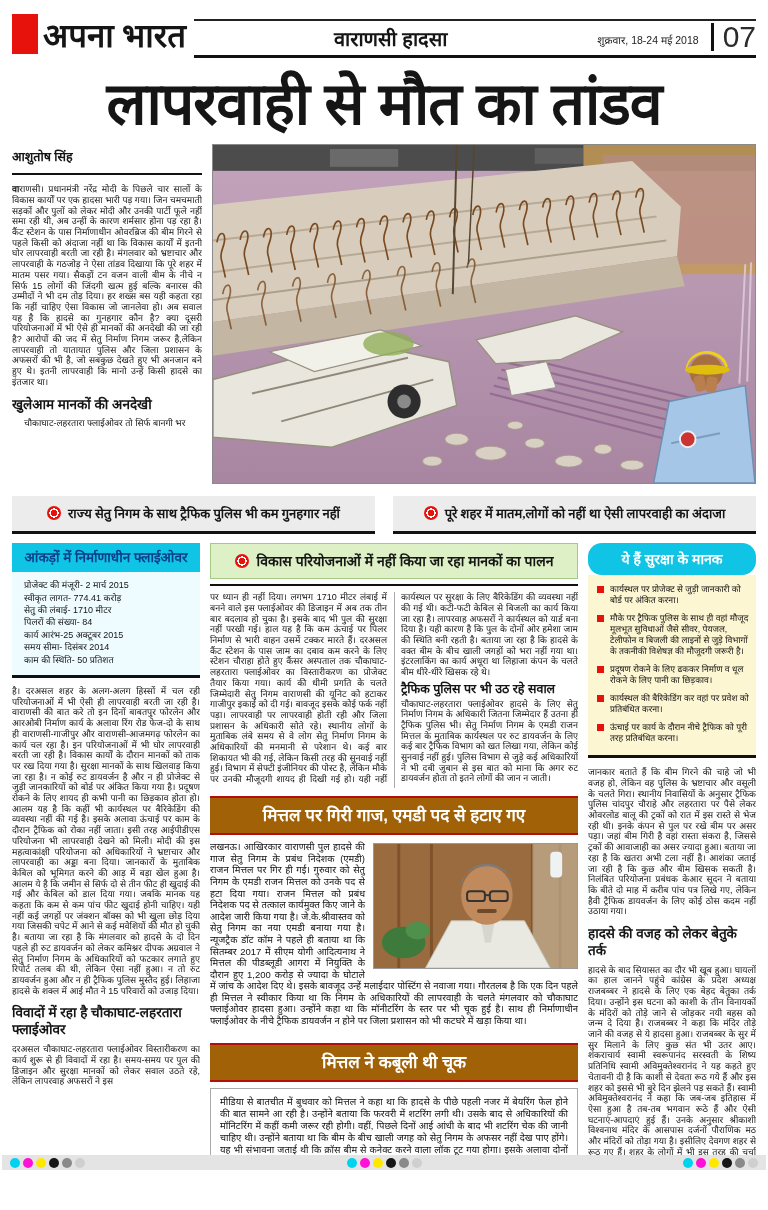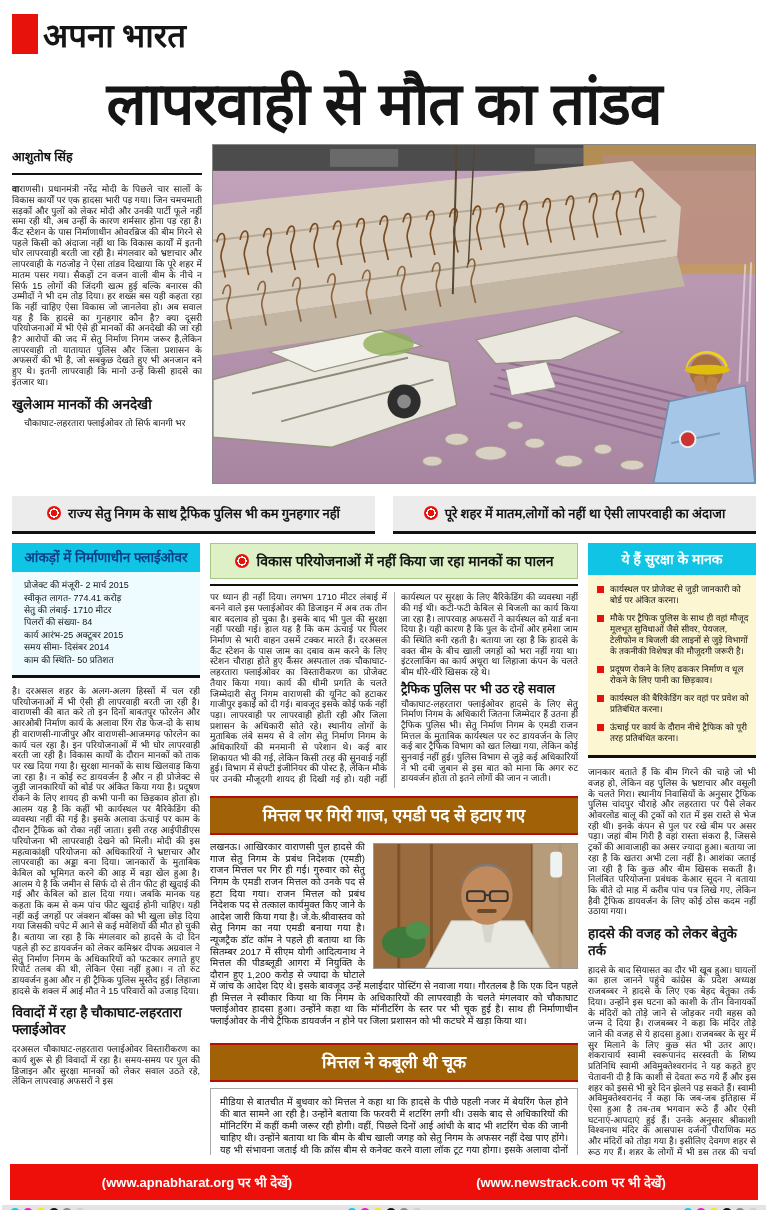--- a/index.html
+++ b/index.html
@@ -58,21 +58,21 @@
     font-size:9px; line-height:10.7px; text-align:justify; overflow:hidden; }
   .flow-subhead { font-weight:bold; font-size:12.5px; margin:6px 0 4px; }
   .article-title { background:#a16207; color:#fff; font-weight:bold; font-size:17px; text-align:center;
     padding:5px 4px 7px; border-top:2px solid #b50d08; border-bottom:2px solid #b50d08; margin:8px 0 6px; }
   .article1-body { font-size:9.5px; line-height:11.6px; text-align:justify; height:194px; overflow:hidden; }
   .portrait { float:right; width:205px; height:126px; margin:2px 0 4px 8px; border:1px solid #999; background:#9a6b3e; }
   .portrait svg { display:block; width:100%; height:100%; }
   .article2-body { border:1px solid #aaa; padding:7px 9px; font-size:9.5px; line-height:11.9px;
     text-align:justify; height:114px; overflow:hidden; }
   
-  .safety-head { background:#10c4e6; color:#fff; font-weight:bold; font-size:14px; text-align:center; padding:6px 2px 7px; }
+  .safety-head { background:#10c4e6; color:#fff; font-weight:bold; font-size:14px; text-align:center; padding:6px 2px 7px;border-radius:14px; }
   .safety-body { background:#fdf6d2; padding:9px 6px 4px 9px; border-bottom:3px solid #111; }
   .safety-item { display:flex; gap:6px; font-size:8.7px; line-height:11px; margin-bottom:7px; }
   .safety-sq { width:7px; height:7px; background:#e8120c; flex:none; margin-top:2px; }
   
   .footer-bar { display:flex; background:#ee0f0a; color:#fff; font-weight:bold; font-size:13px;
     margin:9px 10px 5px; height:36px; align-items:center; }
   .footer-bar span { flex:1; text-align:center; }
   .color-bar { display:flex; justify-content:space-between; align-items:center; background:#e4e4e4;
     height:15px; margin:0 2px; padding:0 8px; }
   .dots { display:flex; gap:3px; }
@@ -81,20 +81,27 @@
   .d-k{background:#161616}.d-g{background:#8a8a8a}.d-l{background:#cfcfcf}
 </style>
 </head>
 <body>
 
 <div class="page">
 
   <div class="header">
     <div class="red-block"></div>
     <div class="paper-name">अपना भारत</div>
+    <div class="header-right">
+      <div class="header-row">
+        <div class="section-label">वाराणसी हादसा</div>
+        <div class="issue-date">शुक्रवार, 18-24 मई 2018</div>
+        <div class="page-num">07</div>
+      </div>
+    </div>
   </div>
 
   <div class="headline">लापरवाही से मौत का तांडव</div>
 
   <div class="top-section">
     <div class="lead-col">
       <div class="byline">आशुतोष सिंह</div>
       <p class="body-text first">वाराणसी। प्रधानमंत्री नरेंद्र मोदी के पिछले चार सालों के विकास कार्यों पर एक हादसा भारी पड़ गया। जिन चमचमाती सड़कों और पुलों को लेकर मोदी और उनकी पार्टी फूले नहीं समा रही थी, अब उन्हीं के कारण शर्मसार होना पड़ रहा है। कैंट स्टेशन के पास निर्माणाधीन ओवरब्रिज की बीम गिरने से पहले किसी को अंदाजा नहीं था कि विकास कार्यों में इतनी घोर लापरवाही बरती जा रही है। मंगलवार को भ्रष्टाचार और लापरवाही के गठजोड़ ने ऐसा तांडव दिखाया कि पूरे शहर में मातम पसर गया। सैकड़ों टन वजन वाली बीम के नीचे न सिर्फ 15 लोगों की जिंदगी खत्म हुई बल्कि बनारस की उम्मीदों ने भी दम तोड़ दिया। हर शख्स बस यही कहता रहा कि नहीं चाहिए ऐसा विकास जो जानलेवा हो। अब सवाल यह है कि हादसे का गुनहगार कौन है? क्या दूसरी परियोजनाओं में भी ऐसे ही मानकों की अनदेखी की जा रही है? आरोपों की जद में सेतु निर्माण निगम जरूर है,लेकिन लापरवाही तो यातायात पुलिस और जिला प्रशासन के अफसरों की भी है, जो सबकुछ देखते हुए भी अनजान बने हुए थे। इतनी लापरवाही कि मानो उन्हें किसी हादसे का इंतजार था।</p>
       <div class="col-subhead">खुलेआम मानकों की अनदेखी</div>
       <p class="lead-sub-text">चौकाघाट-लहरतारा फ्लाईओवर तो सिर्फ बानगी भर</p>
@@ -300,24 +307,20 @@
             <span>ऊंचाई पर कार्य के दौरान नीचे ट्रैफिक को पूरी तरह प्रतिबंधित करना।</span>
           </div>
           </div>
       </div>
       <p class="body-text" style="margin-top:9px;">जानकार बताते हैं कि बीम गिरने की चाहे जो भी वजह हो, लेकिन वह पुलिस के भ्रष्टाचार और वसूली के चलते गिरा। स्थानीय निवासियों के अनुसार ट्रैफिक पुलिस चांदपुर चौराहे और लहरतारा पर पैसे लेकर ओवरलोड बालू की ट्रकों को रात में इस रास्ते से भेज रही थी। इनके कंपन से पुल पर रखे बीम पर असर पड़ा। जहां बीम गिरी है वहां रास्ता संकरा है, जिससे ट्रकों की आवाजाही का असर ज्यादा हुआ। बताया जा रहा है कि खतरा अभी टला नहीं है। आशंका जताई जा रही है कि कुछ और बीम खिसक सकती है। निलंबित परियोजना प्रबंधक केआर सूदन ने बताया कि बीते दो माह में करीब पांच पत्र लिखे गए, लेकिन हैवी ट्रैफिक डायवर्जन के लिए कोई ठोस कदम नहीं उठाया गया।</p>
       <div class="col-subhead">हादसे की वजह को लेकर बेतुके तर्क</div>
       <p class="body-text">हादसे के बाद सियासत का दौर भी खूब हुआ। घायलों का हाल जानने पहुंचे कांग्रेस के प्रदेश अध्यक्ष राजबब्बर ने हादसे के लिए एक बेहद बेतुका तर्क दिया। उन्होंने इस घटना को काशी के तीन विनायकों के मंदिरों को तोड़े जाने से जोड़कर नयी बहस को जन्म दे दिया है। राजबब्बर ने कहा कि मंदिर तोड़े जाने की वजह से ये हादसा हुआ। राजबब्बर के सुर में सुर मिलाने के लिए कुछ संत भी उतर आए। शंकराचार्य स्वामी स्वरूपानंद सरस्वती के शिष्य प्रतिनिधि स्वामी अविमुक्तेश्वरानंद ने यह कहते हुए चेतावनी दी है कि काशी से देवता रूठ गये हैं और इस शहर को इससे भी बुरे दिन झेलने पड़ सकते हैं। स्वामी अविमुक्तेश्वरानंद ने कहा कि जब-जब इतिहास में ऐसा हुआ है तब-तब भगवान रूठे हैं और ऐसी घटनाएं-आपदाएं हुई हैं। उनके अनुसार श्रीकाशी विश्वनाथ मंदिर के आसपास दर्जनों पौराणिक मठ और मंदिरों को तोड़ा गया है। इसीलिए देवगण शहर से रूठ गए हैं। शहर के लोगों में भी इस तरह की चर्चा आम है कि विश्वनाथ मंदिर इलाके में मंदिरों को तोड़े जाने से शहर पर यह आफत बरसी है।</p>
     </div>
   </div>
 
-  <div class="footer-bar">
-    <span>(www.apnabharat.org पर भी देखें)</span>
-    <span>(www.newstrack.com पर भी देखें)</span>
-  </div>
   <div class="color-bar">
     <div class="dots">
       <span class="dot d-c"></span>
         <span class="dot d-m"></span>
         <span class="dot d-y"></span>
         <span class="dot d-k"></span>
         <span class="dot d-g"></span>
         <span class="dot d-l"></span>
     </div>
     <div class="dots">

